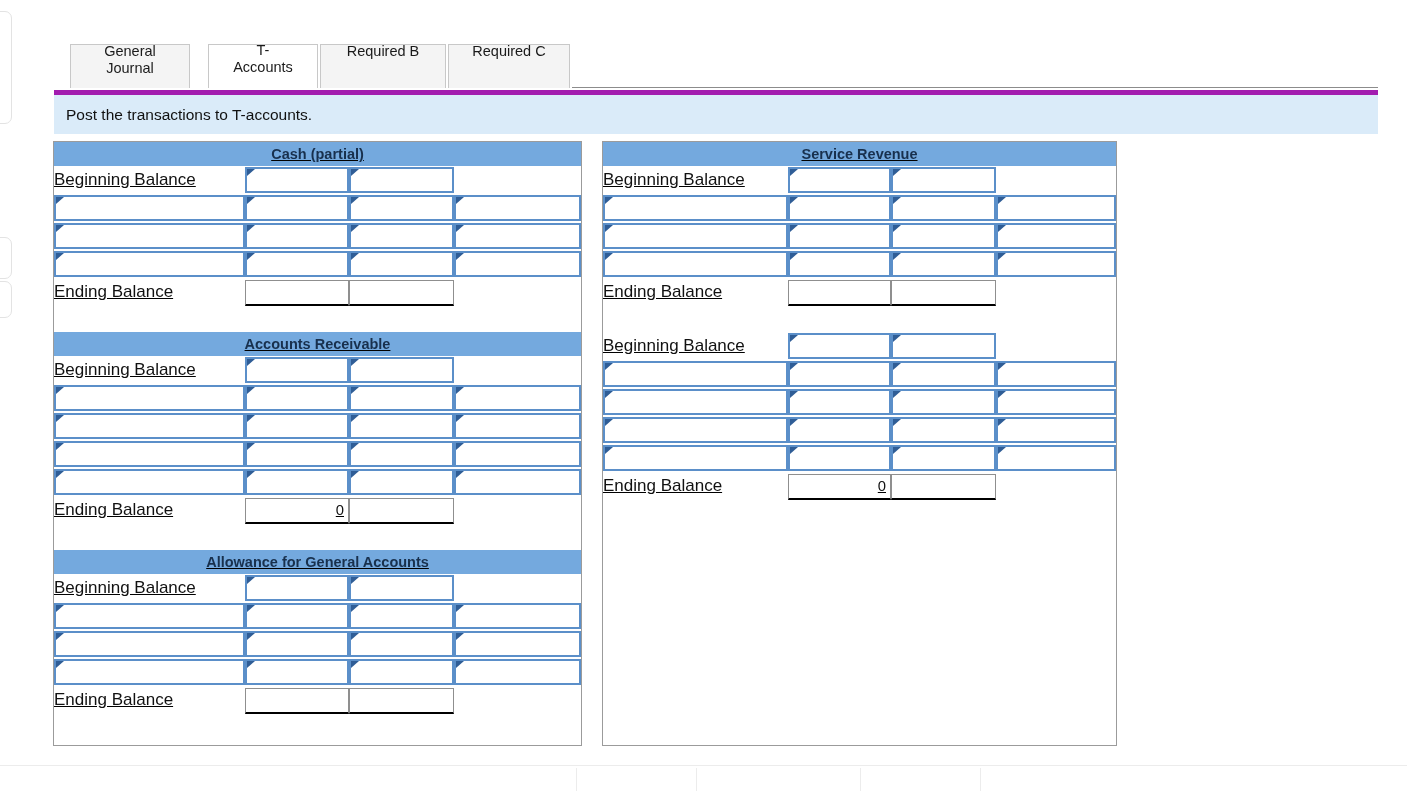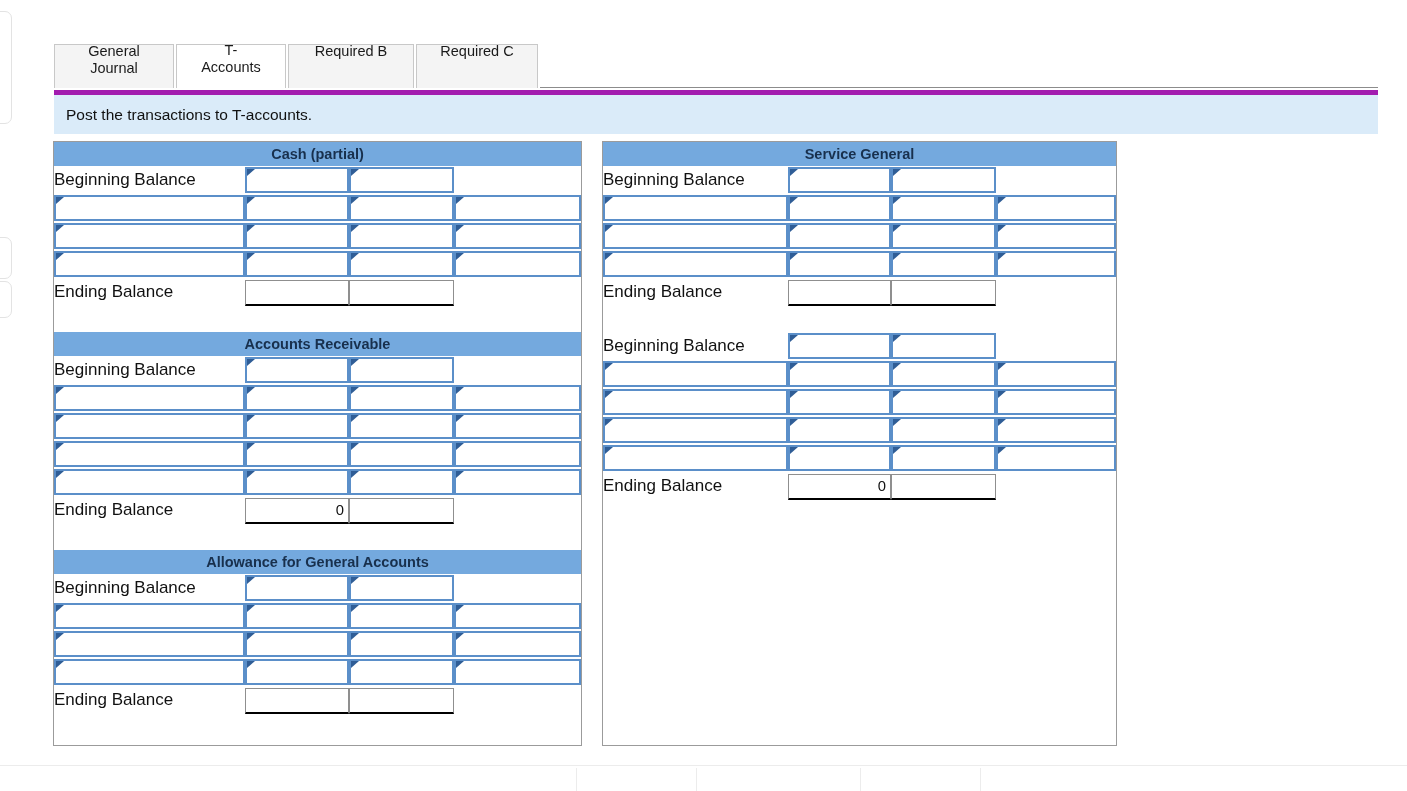--- a/index.html
+++ b/index.html
@@ -62,21 +62,21 @@
     display: flex;
     flex-direction: column;
     justify-content: flex-start;
     align-items: center;
     overflow: hidden;
     margin-right: 2px;
     cursor: pointer;
     white-space: pre-line;
   }
   .tab .tlabel { display:block; }
-  .tab.two-line { padding-top: 1px; }
+  .tab.two-line { padding-top: 1px; margin-left: 16px; }
   .tab.active {
     background: #ffffff;
     border-color: #c8c8c8;
     z-index: 3;
   }
   #tab-general-journal { width: 120px; }
   #tab-t-accounts     { width: 110px; }
   #tab-required-b     { width: 126px; }
   #tab-required-c     { width: 122px; }
   .tab-filler {
@@ -125,20 +125,21 @@
   }
   #ws-col-left  { width: 529px; margin-right: 20px; }
   #ws-col-right { width: 515px; }
 
   
   table.taccount {
     border-collapse: collapse;
     table-layout: fixed;
     width: 100%;
     background: #ffffff;
+    text-decoration: underline;
   }
   table.taccount td, table.taccount th {
     padding: 0;
     margin: 0;
     border: none;
     vertical-align: middle;
   }
 
   .acct-title {
     background: #74a9de;
@@ -542,21 +543,21 @@
 
       <table class="taccount">
         <colgroup>
           <col style="width:185px">
             <col style="width:103px">
           <col style="width:105px">
             <col style="width:120px">
         </colgroup>
         <tbody>
             <tr>
-          <td class="acct-title" colspan="4">Service General</td>
+          <td class="acct-title" colspan="4">Service Revenue</td>
         </tr>
         <tr>
           <td class="row-label">Beginning Balance</td>
           <td class="cell-wrap bb-line">
             <div class="inp"></div>
           </td>
           <td class="cell-wrap bb-line">
             <div class="inp"></div>
           </td>
           <td class="blankcell"></td>

